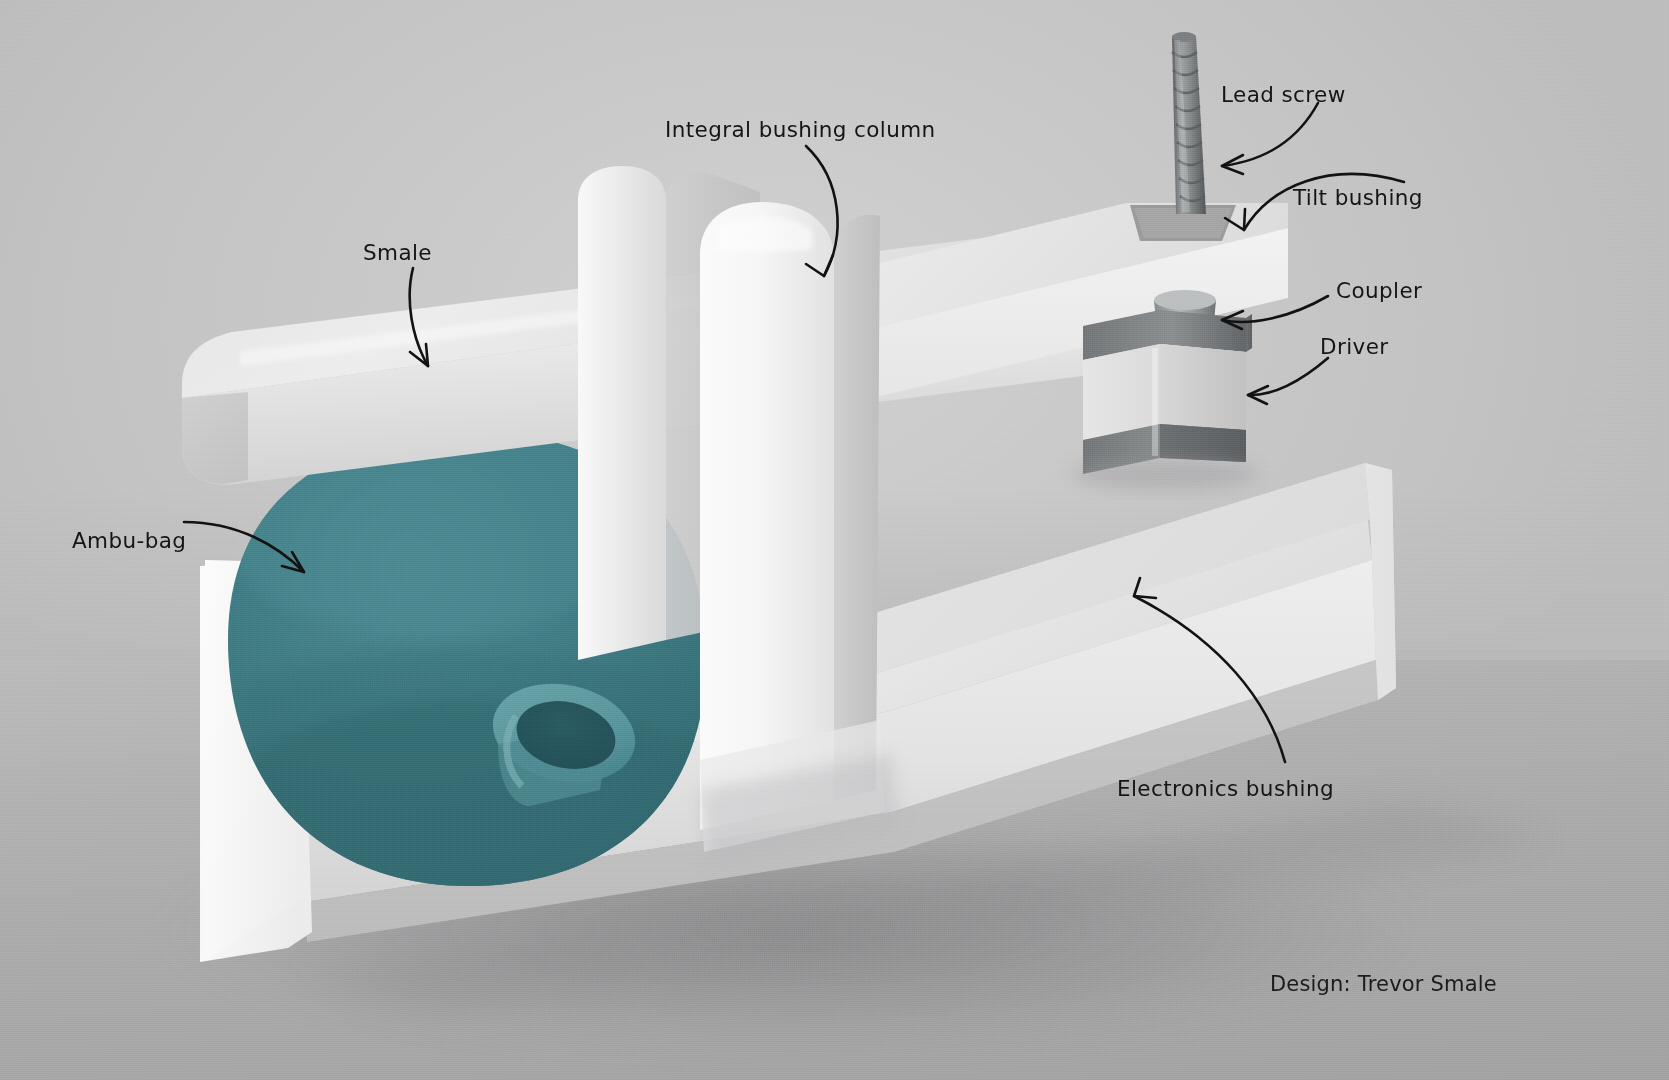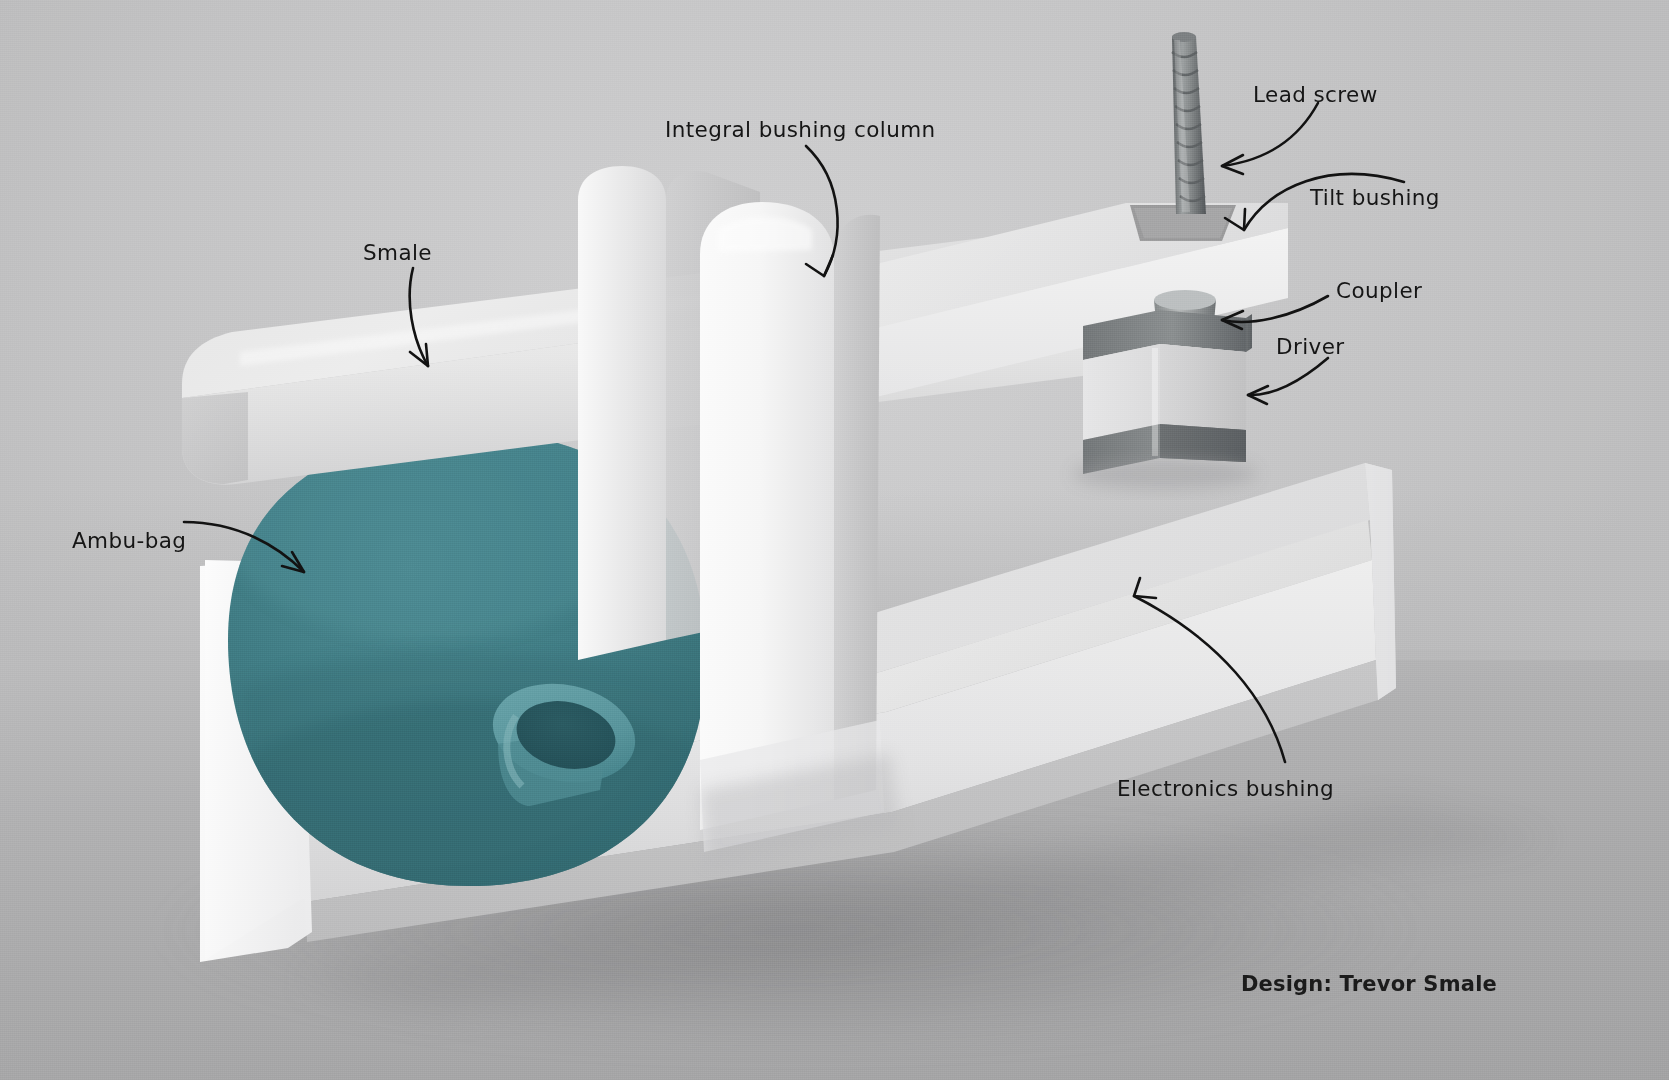--- a/index.html
+++ b/index.html
@@ -52,21 +52,21 @@
     letter-spacing:.4px;
     white-space:nowrap;
     font-family:"DejaVu Sans","Liberation Sans",sans-serif;
     font-weight:500;
   }
   .credit{
     position:absolute;
     right:172px;bottom:84px;
     color:#1b1b1b;
     font-size:21px;
-    font-weight:700;
+    font-weight:400;
     letter-spacing:.2px;
     white-space:nowrap;
   }
 </style>
 </head>
 <body>
 
 <div id="stage">
 
   <div class="bg-wall"></div>
@@ -378,25 +378,25 @@
 
         <g>
           <path d="M1285 762 C1268 700 1220 640 1134 596"></path>
           <path d="M1134 596 L1156 598 M1134 596 L1140 578"></path>
         </g>
       </g>
     </svg>
   </div>
 
   <div class="labels">
-    <div class="label" style="left:1221px;top:82px;margin-left:32px;">Lead screw</div>
-    <div class="label" style="left:1293px;top:185px;margin-left:17px;">Tilt bushing</div>
+    <div class="label" style="left:1221px;top:82px;">Lead screw</div>
+    <div class="label" style="left:1293px;top:185px;">Tilt bushing</div>
     <div class="label" style="left:665px;top:117px;">Integral bushing column</div>
     <div class="label" style="left:1336px;top:278px;">Coupler</div>
-    <div class="label" style="left:1276px;top:334px;">Driver</div>
+    <div class="label" style="left:1320px;top:334px;">Driver</div>
     <div class="label" style="left:363px;top:240px;">Smale</div>
     <div class="label" style="left:72px;top:528px;">Ambu-bag</div>
     <div class="label" style="left:1117px;top:776px;">Electronics bushing</div>
   </div>
 
   <div class="credit">Design: Trevor Smale</div>
 
   <div class="grain"></div>
 </div>
 

